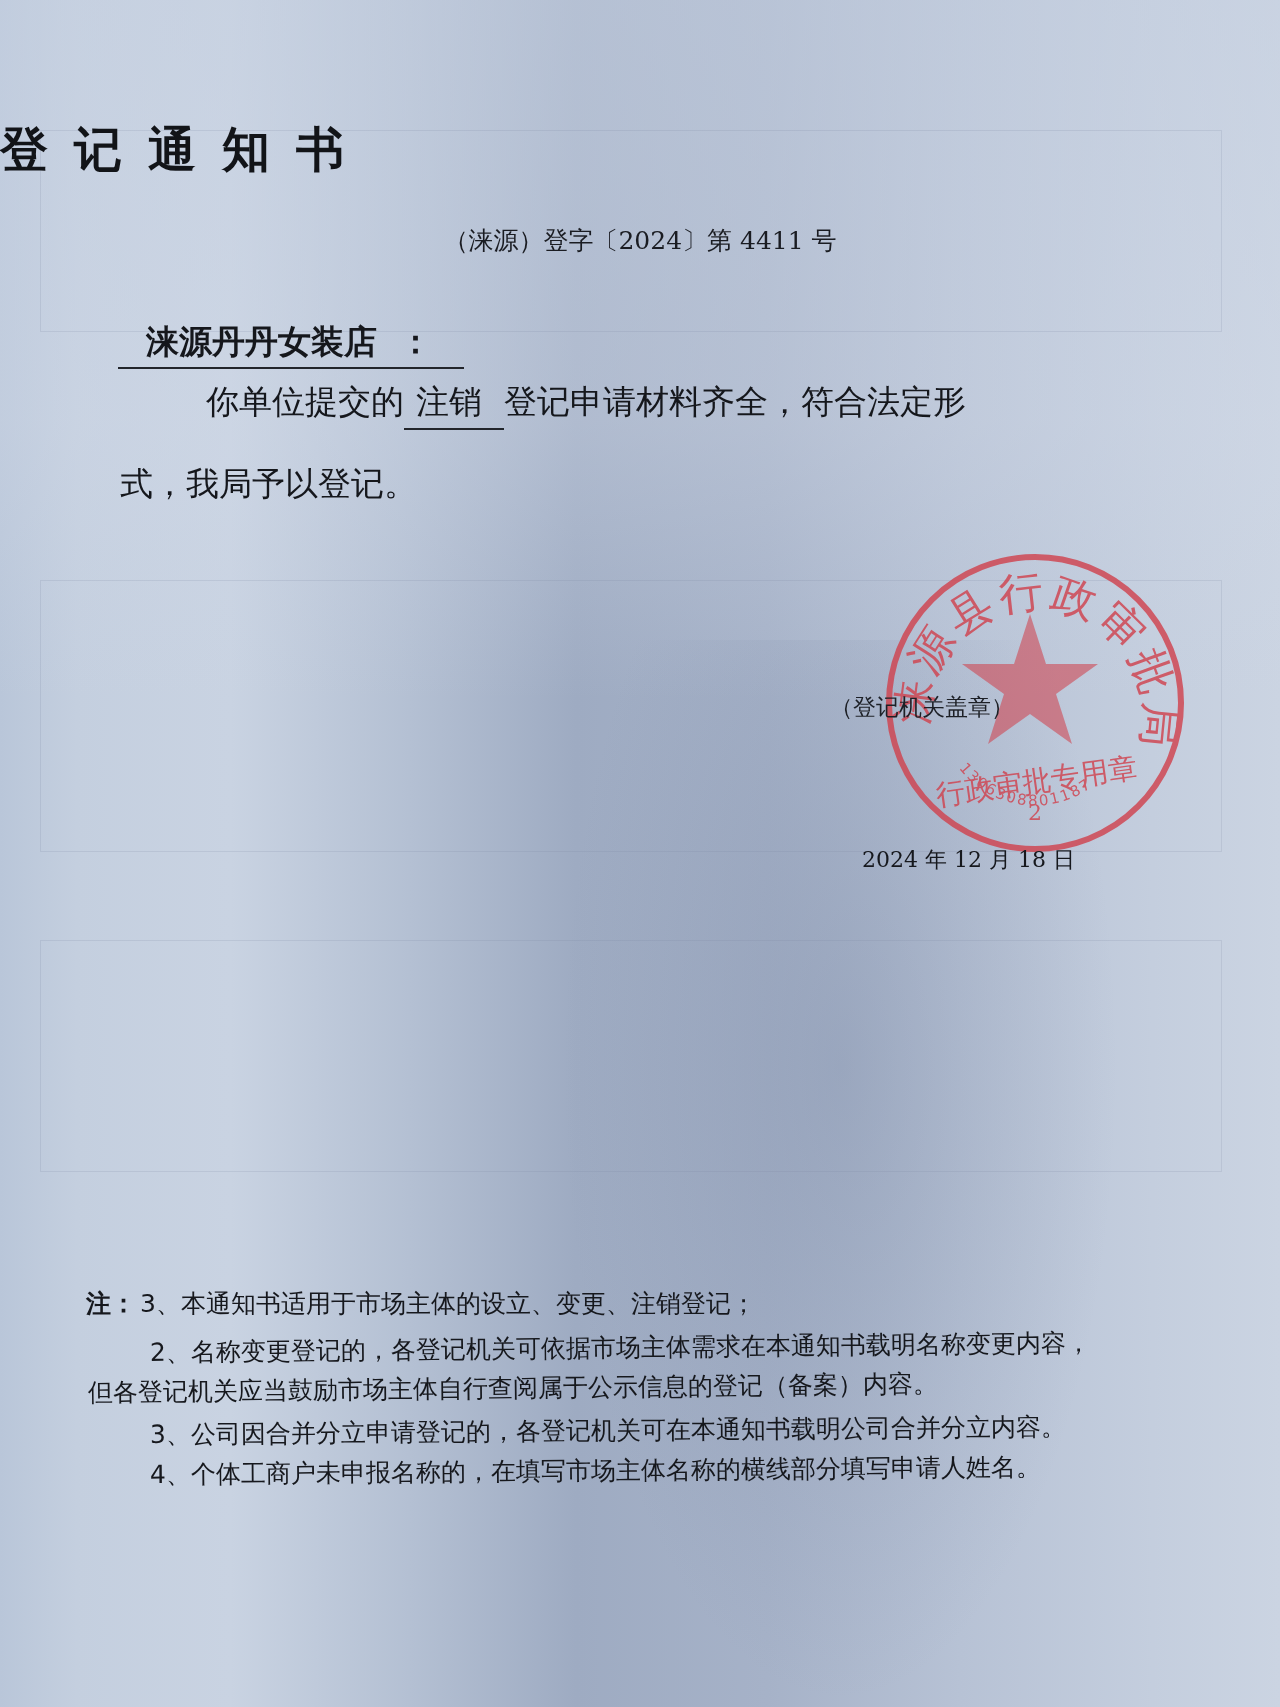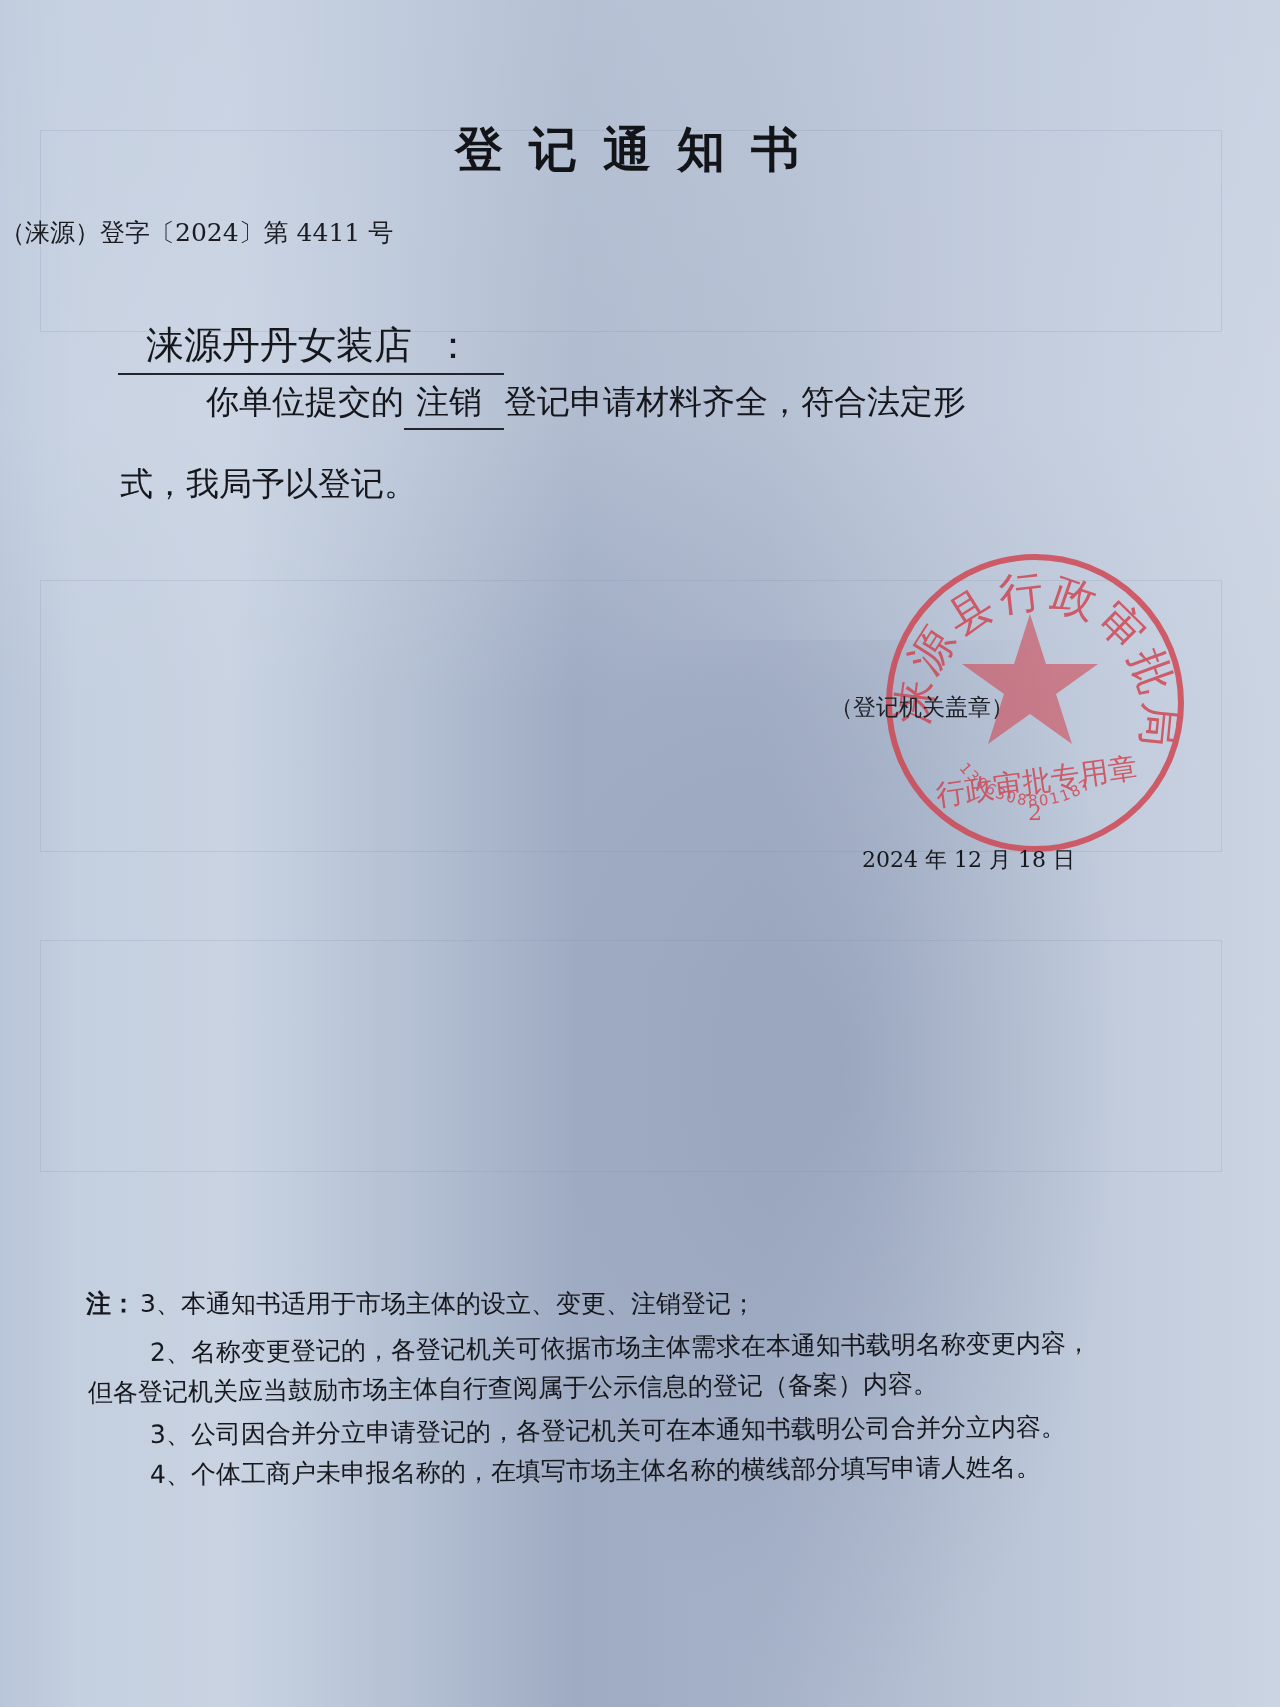--- a/index.html
+++ b/index.html
@@ -21,31 +21,31 @@
     position: absolute; left: 560px; top: 640px; width: 560px; height: 1067px;
     background: radial-gradient(ellipse at 50% 40%, rgba(110,125,155,0.30) 0%, rgba(110,125,155,0) 70%);
     pointer-events: none;
   }
   .bleed {
     position: absolute; border: 1px solid rgba(120,135,160,0.18); pointer-events: none;
   }
   .abs { position: absolute; white-space: nowrap; }
 
   .title {
-    left: 0; width: 1280px; top: 118px; text-align: center;
+    left: 0; width: 1280px; top: 118px; 
     font-family: "DejaVu Sans", "Liberation Sans", sans-serif;
     font-size: 48px; font-weight: bold; letter-spacing: 26px; color: #121418;
   }
   .docno {
-    left: 0; width: 1280px; top: 216px; text-align: left;
+    left: 0; width: 1280px; top: 224px; text-align: center;
     font-size: 25px; color: #1a1c22;
   }
   .addressee {
-    left: 118px; top: 320px; font-size: 38px;
-    font-family: "DejaVu Sans", "Liberation Sans", sans-serif; font-weight: 400;
+    left: 118px; top: 320px; font-size: 33px;
+    font-family: "DejaVu Sans", "Liberation Sans", sans-serif; font-weight: 700;
     border-bottom: 2px solid #22252b; padding: 0 32px 2px 28px;
   }
   .addressee .colon { margin-left: 22px; }
   .body-line1 {
     left: 206px; top: 380px; font-size: 33px;
     font-family: "DejaVu Sans", "Liberation Sans", sans-serif; font-weight: 300;
   }
   .fill {
     display: inline-block; border-bottom: 2px solid #22252b; padding: 0 22px 8px 12px; line-height: 1.1;
   }

